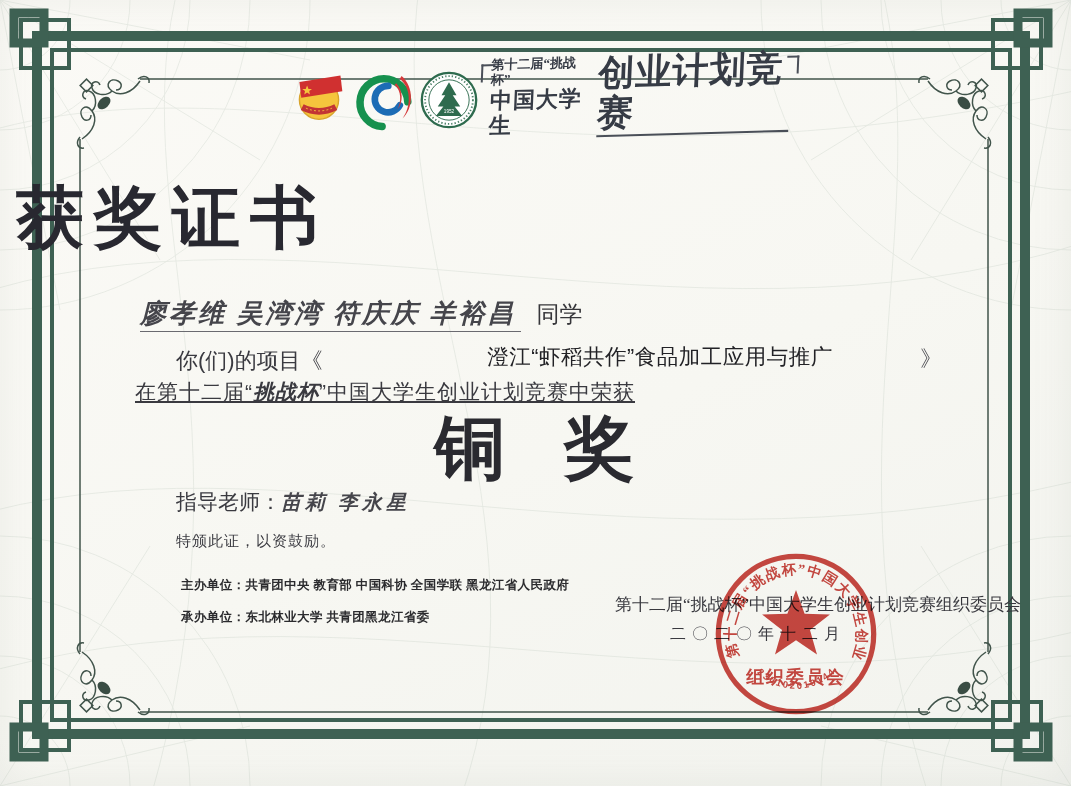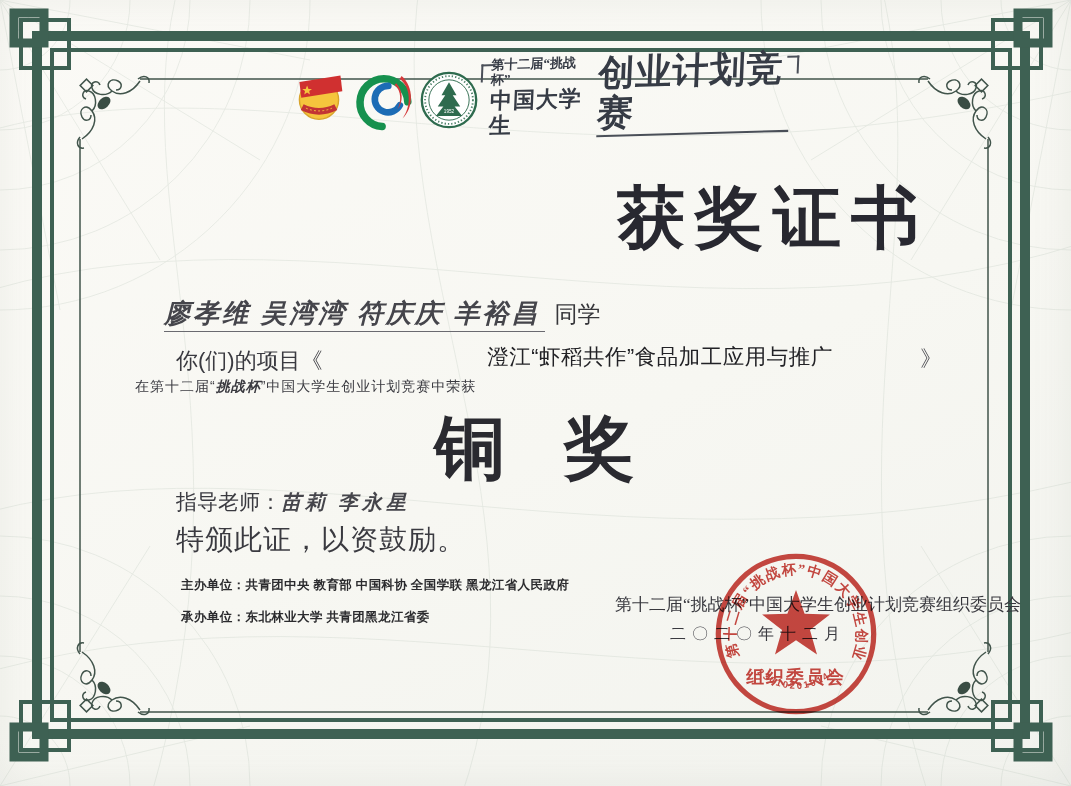--- a/index.html
+++ b/index.html
@@ -24,44 +24,44 @@
   .banner::after{content:"";position:absolute;right:-8px;top:-2px;width:10px;height:16px;
     border-right:2px solid #4a4f58;border-top:2px solid #4a4f58;}
   .banner-left{display:flex;flex-direction:column;align-items:center;line-height:1.15;}
   .banner-line1{font-size:13px;font-weight:700;font-family:"Liberation Serif","DejaVu Serif",serif;}
   .banner-line2{font-size:22px;font-weight:800;letter-spacing:1px;}
   .banner-main{font-size:36px;font-weight:900;letter-spacing:1px;
     border-bottom:2px solid #4a4f58;padding-bottom:2px;line-height:1.1;}
 
   
   .title{
-    position:absolute;left:0;top:173px;width:929px;text-align:right;
+    position:absolute;left:0;top:173px;width:929px;text-align:left;
     font-family:"Liberation Serif","DejaVu Serif",serif;
-    font-size:68px;font-weight:900;letter-spacing:10px;padding-left:26px;
+    font-size:68px;font-weight:900;letter-spacing:10px;padding-left:16px;
     color:#282830;box-sizing:border-box;
   }
   .names-row{position:absolute;left:140px;top:296px;white-space:nowrap;}
   .hand{font-family:"Liberation Serif","DejaVu Serif",serif;font-style:italic;font-weight:700;color:#45454b;}
-  .names{font-size:26px;letter-spacing:3px;border-bottom:1.6px solid #6a6a70;padding:0 4px 3px 0;margin-left:24px;}
-  .names-suffix{font-size:23px;color:#36363a;margin-left:10px;text-align:right;}
+  .names{font-size:26px;letter-spacing:3px;border-bottom:1.6px solid #6a6a70;padding:0 4px 3px 0;}
+  .names-suffix{font-size:23px;color:#36363a;margin-left:16px;text-align:right;}
   .body-prefix{position:absolute;left:176px;top:346px;font-size:22px;color:#3a3a40;}
   .project{position:absolute;left:390px;top:342px;width:540px;text-align:center;
     font-size:21.5px;font-weight:400;color:#222226;letter-spacing:.5px;}
   .close-bracket{position:absolute;left:920px;top:344px;font-size:22px;color:#4a4a50;}
-  .body-line2{position:absolute;left:135px;top:378px;font-size:14px;color:#3a3a40;letter-spacing:1px;white-space:nowrap;}
+  .body-line2{position:absolute;left:135px;top:378px;font-size:21px;color:#3a3a40;letter-spacing:1px;white-space:nowrap;text-decoration:underline;}
   .cup-script{font-family:"Liberation Serif","DejaVu Serif",serif;font-style:italic;font-weight:700;}
   .award{
     position:absolute;left:0;top:402px;width:1071px;text-align:center;
     font-family:"Liberation Serif","DejaVu Serif",serif;
     font-size:70px;font-weight:900;color:#2a2a30;word-spacing:38px;letter-spacing:2px;
   }
   .advisor{position:absolute;left:176px;top:488px;white-space:nowrap;}
   .advisor-label{font-size:21px;color:#3a3a40;}
   .advisor-names{font-size:20px;letter-spacing:4px;}
-  .closing{position:absolute;left:176px;top:521px;font-size:28px;color:#3a3a40;letter-spacing:1px;}
+  .closing{position:absolute;left:176px;top:532px;font-size:15px;color:#3a3a40;letter-spacing:1px;}
 
   .org-line{position:absolute;left:181px;font-size:12.5px;font-weight:700;
     font-family:"Liberation Serif","DejaVu Serif",serif;color:#2b2b2e;letter-spacing:.4px;white-space:nowrap;}
   .org-host{top:577px;} .org-under{top:609px;}
 
   .committee{position:absolute;left:615px;top:593px;width:345px;text-align:center;
     font-size:17px;color:#38383e;font-family:"Liberation Serif","DejaVu Serif",serif;white-space:nowrap;}
   .issue-date{position:absolute;left:618px;top:624px;width:280px;text-align:center;
     font-size:16px;color:#3a3a40;letter-spacing:6px;font-family:"Liberation Serif","DejaVu Serif",serif;}
 

